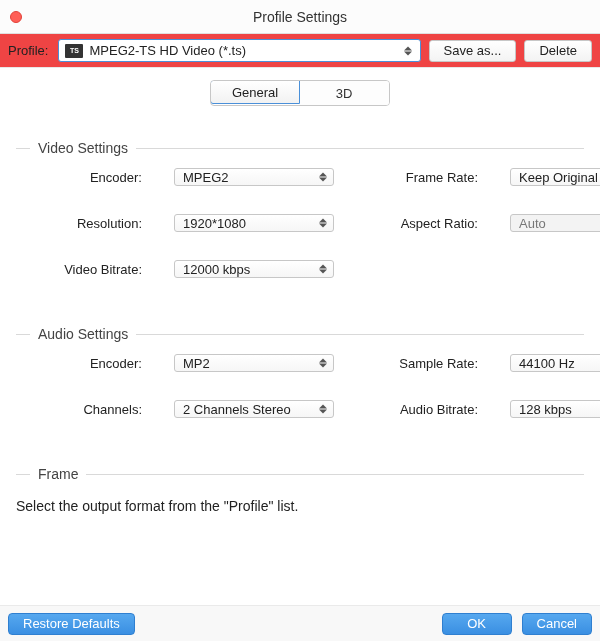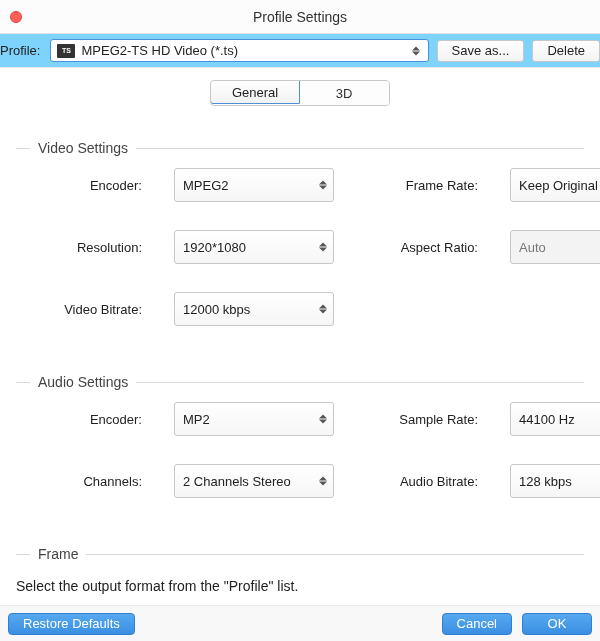--- a/index.html
+++ b/index.html
@@ -25,25 +25,25 @@
     position:absolute; left:10px; top:11px;
     width:12px; height:12px; border-radius:50%;
     background:#ff5f57;
     border:0.5px solid #e24239;
   }
   .title {
     font-size:14px; color:#333;
   }
   .profile-row {
     height:34px;
-    background:#7dd3fc;
+    background:#ef4444;
     border-bottom:1px solid #e8e8e8;
     display:flex;
     align-items:center;
-    padding:0 0;
+    padding:0 8px;
     gap:8px;
   }
   .profile-label { color:#222; margin-right:2px; }
   .profile-select {
     flex:1;
     height:23px;
     border:1px solid #4a90d9;
     border-radius:3px;
     background:#fff;
     display:flex;
@@ -123,21 +123,21 @@
     grid-template-columns: 130px 160px 120px 160px;
     row-gap:12px;
     column-gap:8px;
     align-items:center;
     gap:28px;
   }
   .lbl {
     text-align:right; padding-right:4px; color:#222;
   }
   .select {
-    height:34px;
+    height:18px;
     border:1px solid #c7c7c7;
     border-radius:3px;
     background:linear-gradient(#fff,#f6f6f6);
     display:flex; align-items:center;
     padding:0 8px;
     position:relative;
   }
   .select.disabled {
     background:#f3f3f3;
     color:#777;
@@ -311,15 +311,15 @@
         <span>Frame</span>
       </div>
     <div class="help-text">Select the output format from the "Profile" list.</div>
   </div>
 
 </div>
 
 <div class="footer">
   <div class="fbtn" style="min-width:auto;">Restore Defaults</div>
   <div class="spacer"></div>
+  <div class="fbtn">OK</div>
   <div class="fbtn">Cancel</div>
-  <div class="fbtn">OK</div>
 </div>
 
 </body></html>

